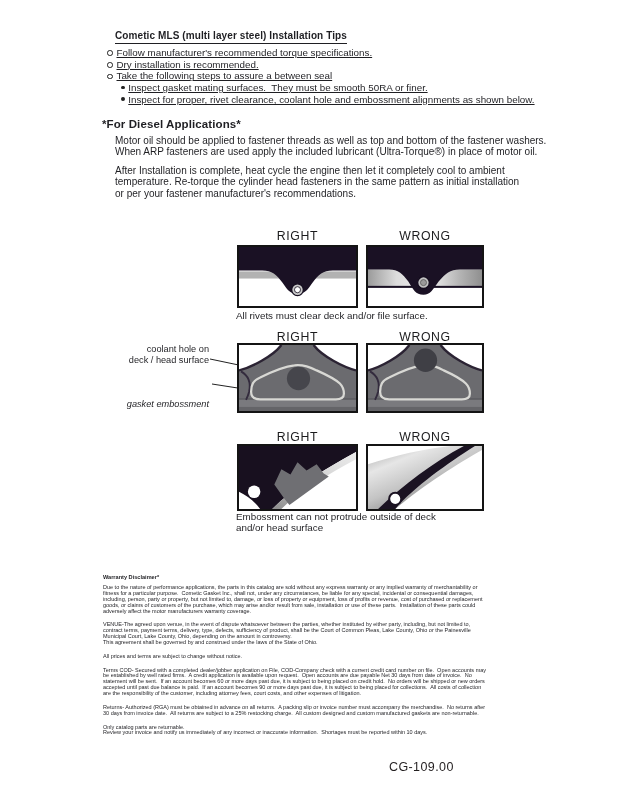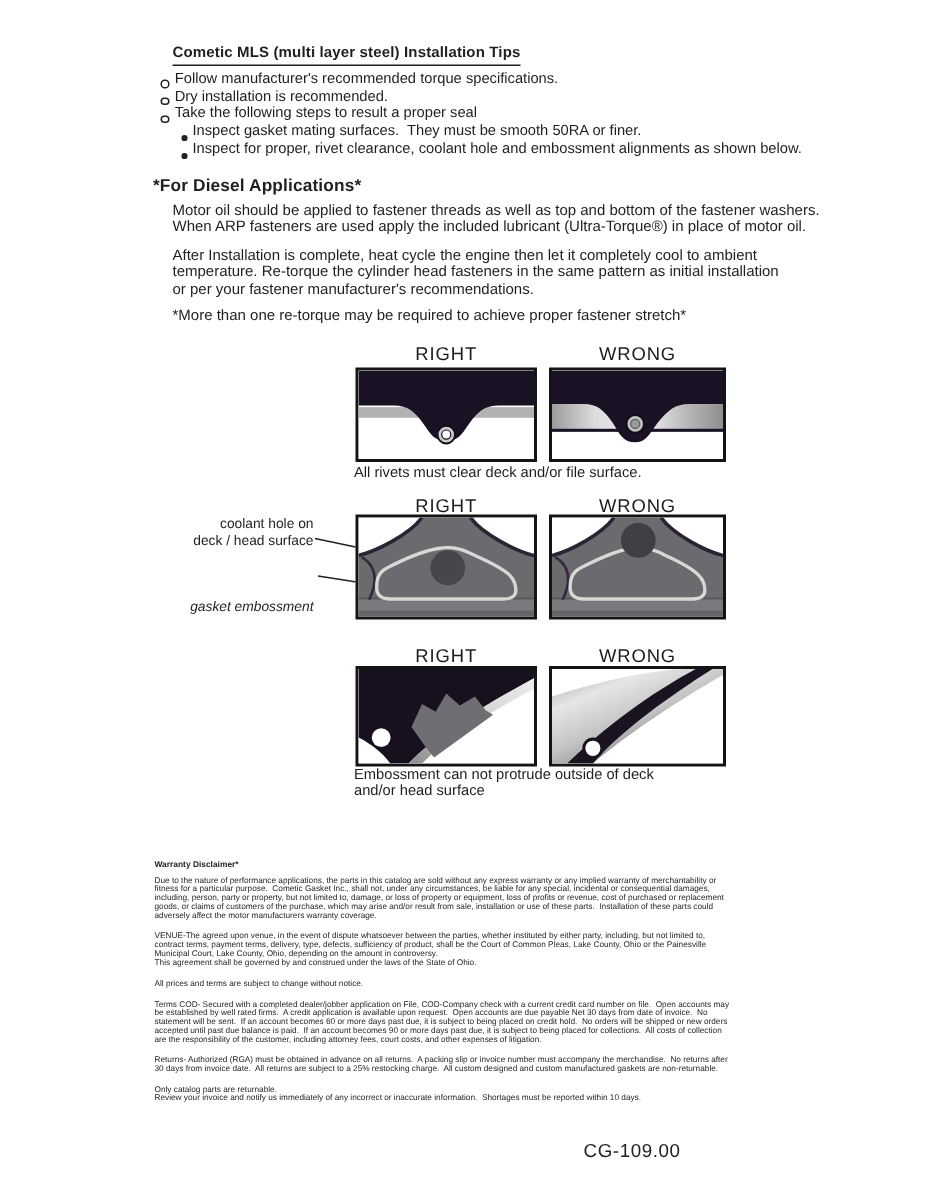--- a/index.html
+++ b/index.html
@@ -6,21 +6,21 @@
   #page{position:relative;width:618px;height:800px;background:#fff;overflow:hidden;
         font-family:"Liberation Sans","DejaVu Sans",sans-serif;color:#1f1f23;}
   .abs{position:absolute;}
 
   
   .title{font-size:10px;font-weight:bold;letter-spacing:.1px;
          border-bottom:1.5px solid #1f1f23;padding-bottom:2px;}
 
   
   .bullets{font-size:9.8px;line-height:11.7px;}
-  .brow{display:flex;align-items:flex-end;white-space:pre;}
+  .brow{display:flex;align-items:flex-start;white-space:pre;text-decoration:underline;}
   .bl1{width:3.5px;height:3.5px;border:1px solid #222;border-radius:50%;
        flex:0 0 auto;margin:3.4px 4px 0 0;}
   .bl2{width:3.8px;height:3.8px;background:#222;border-radius:50%;
        flex:0 0 auto;margin:3.4px 3.5px 0 14px;}
 
   
   .h2{font-size:11.5px;font-weight:bold;letter-spacing:.1px;}
   .para{font-size:10px;line-height:11.4px;white-space:pre;}
 
   
@@ -51,39 +51,38 @@
     <div class="brow">
       <span class="bl1"></span>
       <span>Follow manufacturer's recommended torque specifications.</span>
     </div>
     <div class="brow">
       <span class="bl1"></span>
       <span>Dry installation is recommended.</span>
     </div>
     <div class="brow">
       <span class="bl1"></span>
-      <span>Take the following steps to result a proper seal</span>
+      <span>Take the following steps to assure a between seal</span>
     </div>
     <div class="brow">
       <span class="bl2"></span>
       <span>Inspect gasket mating surfaces.  They must be smooth 50RA or finer.</span>
     </div>
     <div class="brow">
       <span class="bl2"></span>
       <span>Inspect for proper, rivet clearance, coolant hole and embossment alignments as shown below.</span>
     </div>
   </div>
 
   <div class="abs h2" style="left:102px;top:118px;">*For Diesel Applications*</div>
   <div class="abs para" style="left:115px;top:135px;">Motor oil should be applied to fastener threads as well as top and bottom of the fastener washers.
 When ARP fasteners are used apply the included lubricant (Ultra-Torque®) in place of motor oil.</div>
   <div class="abs para" style="left:115px;top:165px;">After Installation is complete, heat cycle the engine then let it completely cool to ambient
 temperature. Re-torque the cylinder head fasteners in the same pattern as initial installation
 or per your fastener manufacturer's recommendations.</div>
-  <div class="abs para" style="left:115px;top:205px;">*More than one re-torque may be required to achieve proper fastener stretch*</div>
 
   <div class="abs dhead" style="left:237px;top:229px;width:121px;">RIGHT</div>
   <div class="abs dhead" style="left:366px;top:229px;width:118px;">WRONG</div>
 
   <div class="abs dbox" style="left:237px;top:245px;width:121px;height:63px;">
     <svg viewBox="0 0 116 58" preserveAspectRatio="none">
       <rect x="0" y="0" width="116" height="58" fill="#ffffff"></rect>
       <rect x="0" y="24" width="116" height="7" fill="#b2b2b2"></rect>
       <path d="M0,0 H116 V23 H93 C83,23 79,27 73,35 C68,42 66,46 58,46 C50,46 48,42 43,35 C37,27 33,23 23,23 H0 Z" fill="#1a1124"></path>
       <circle cx="58" cy="42" r="5.8" fill="#c9c9c9" stroke="#140c1e" stroke-width="1.3"></circle>

